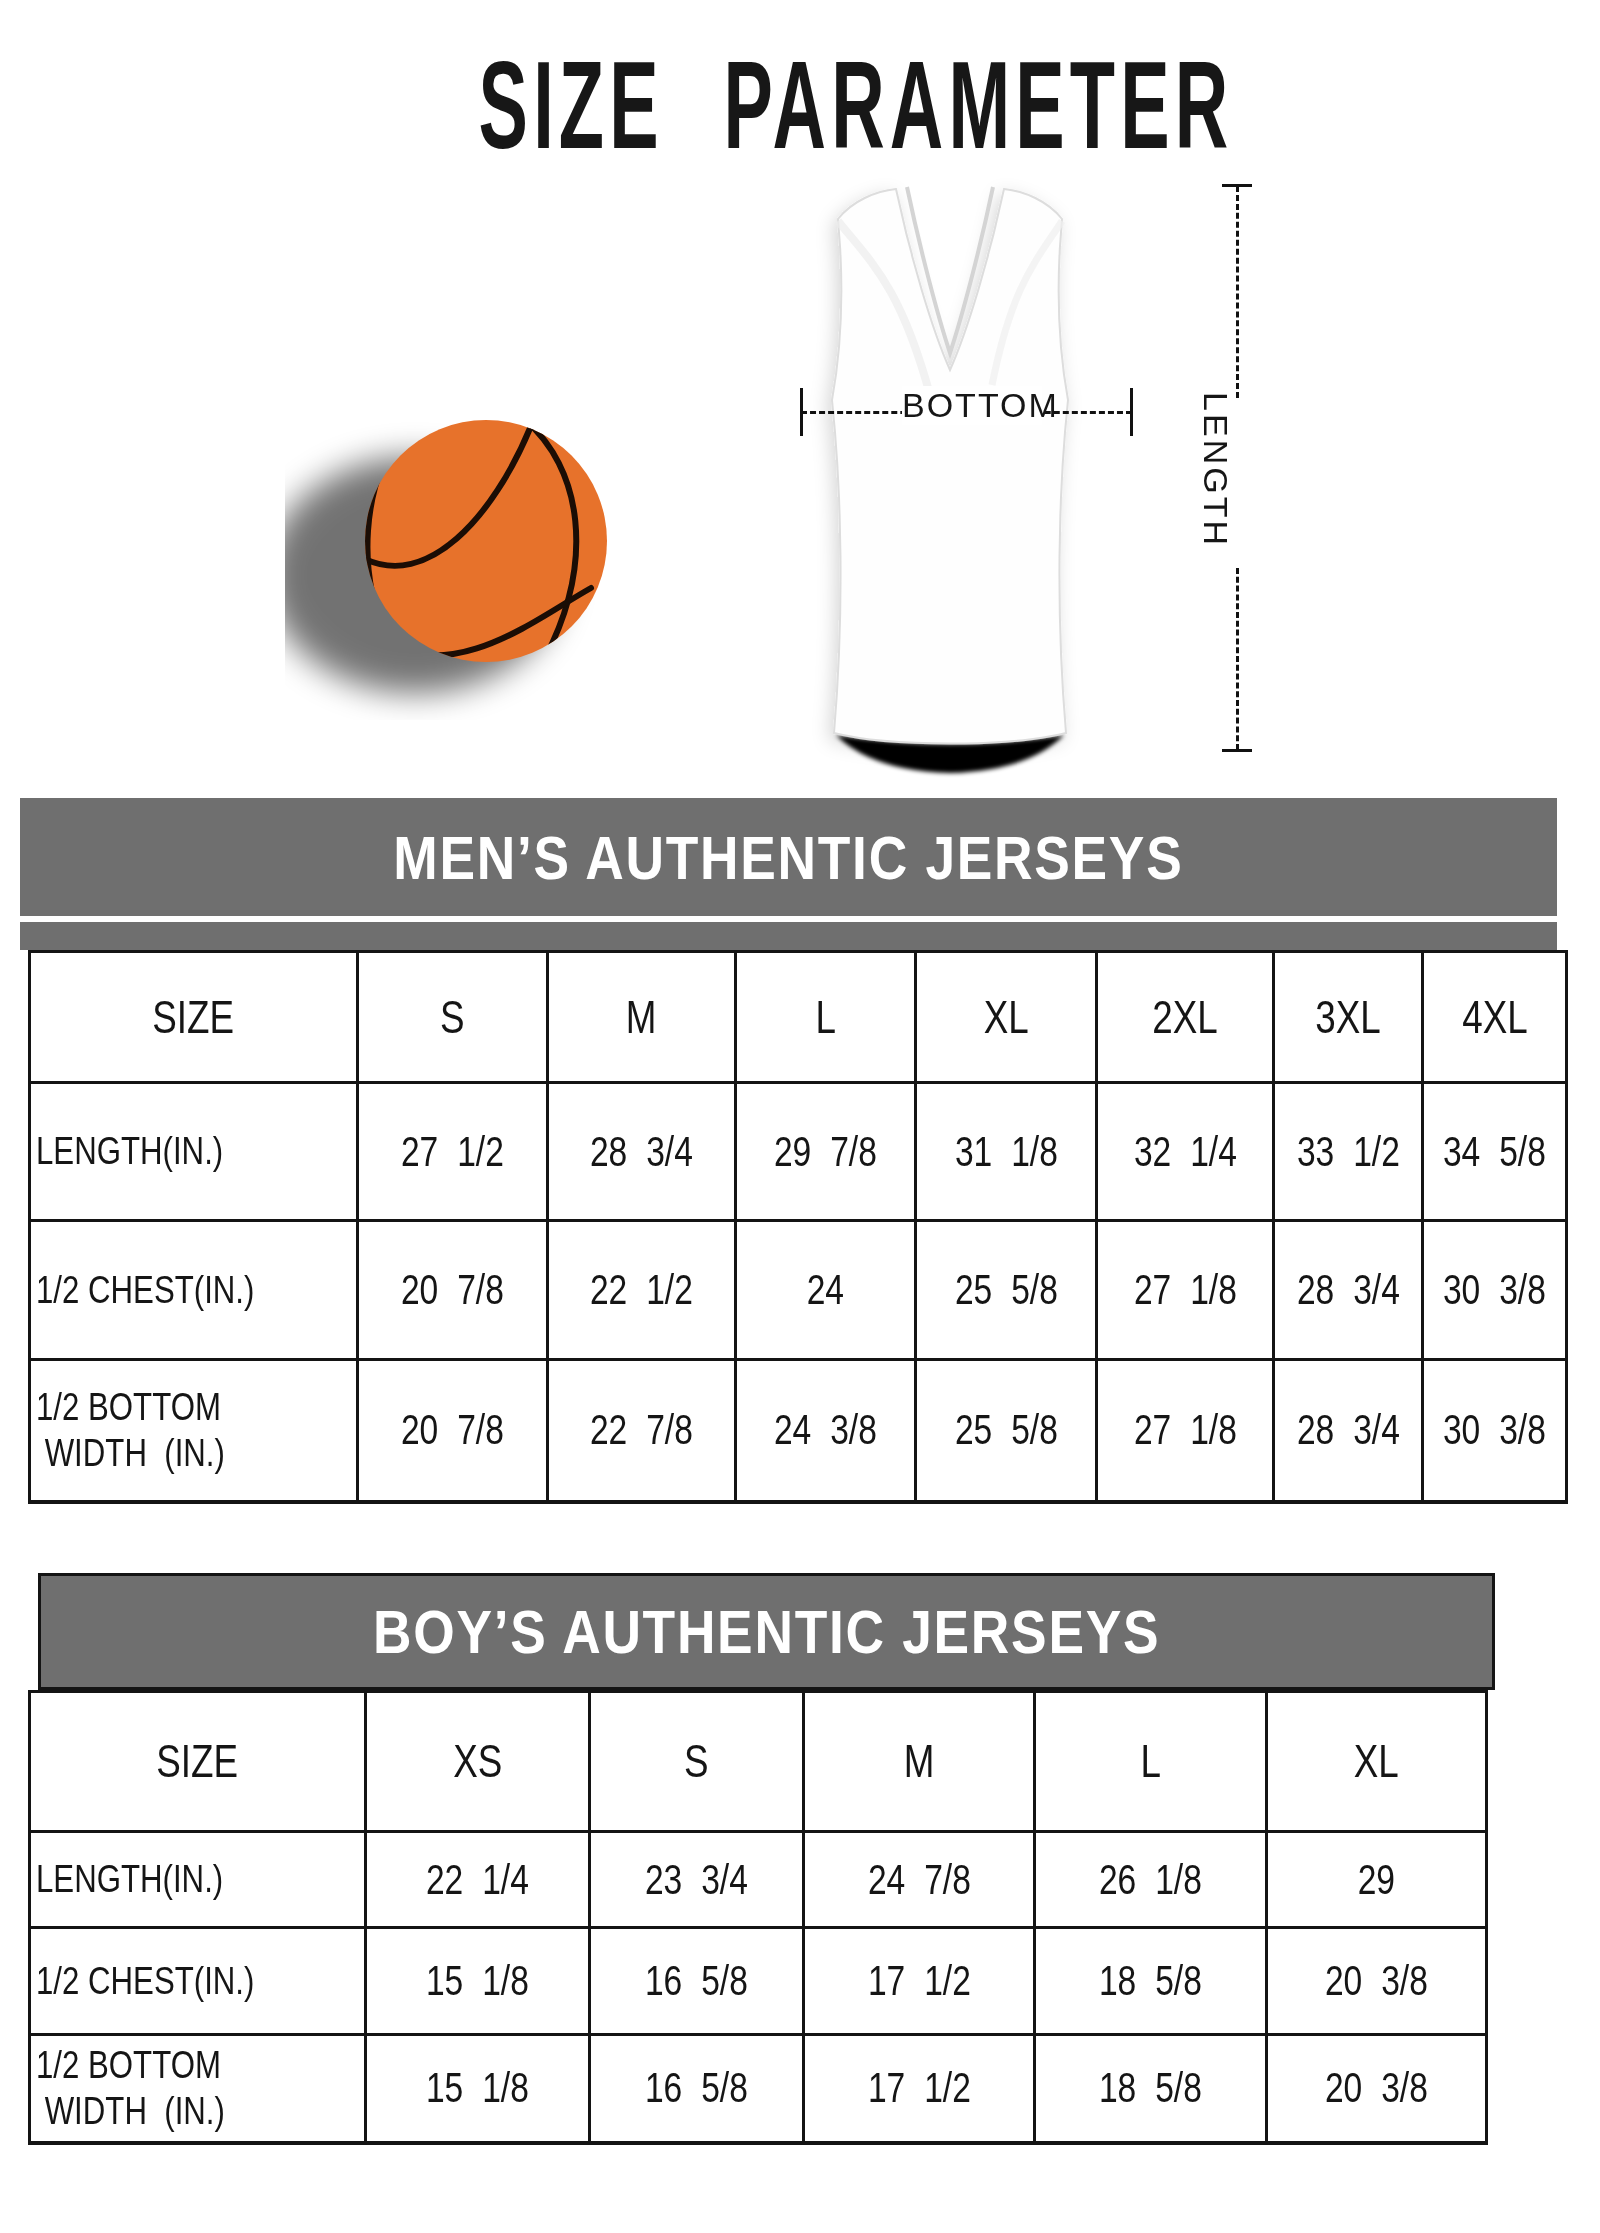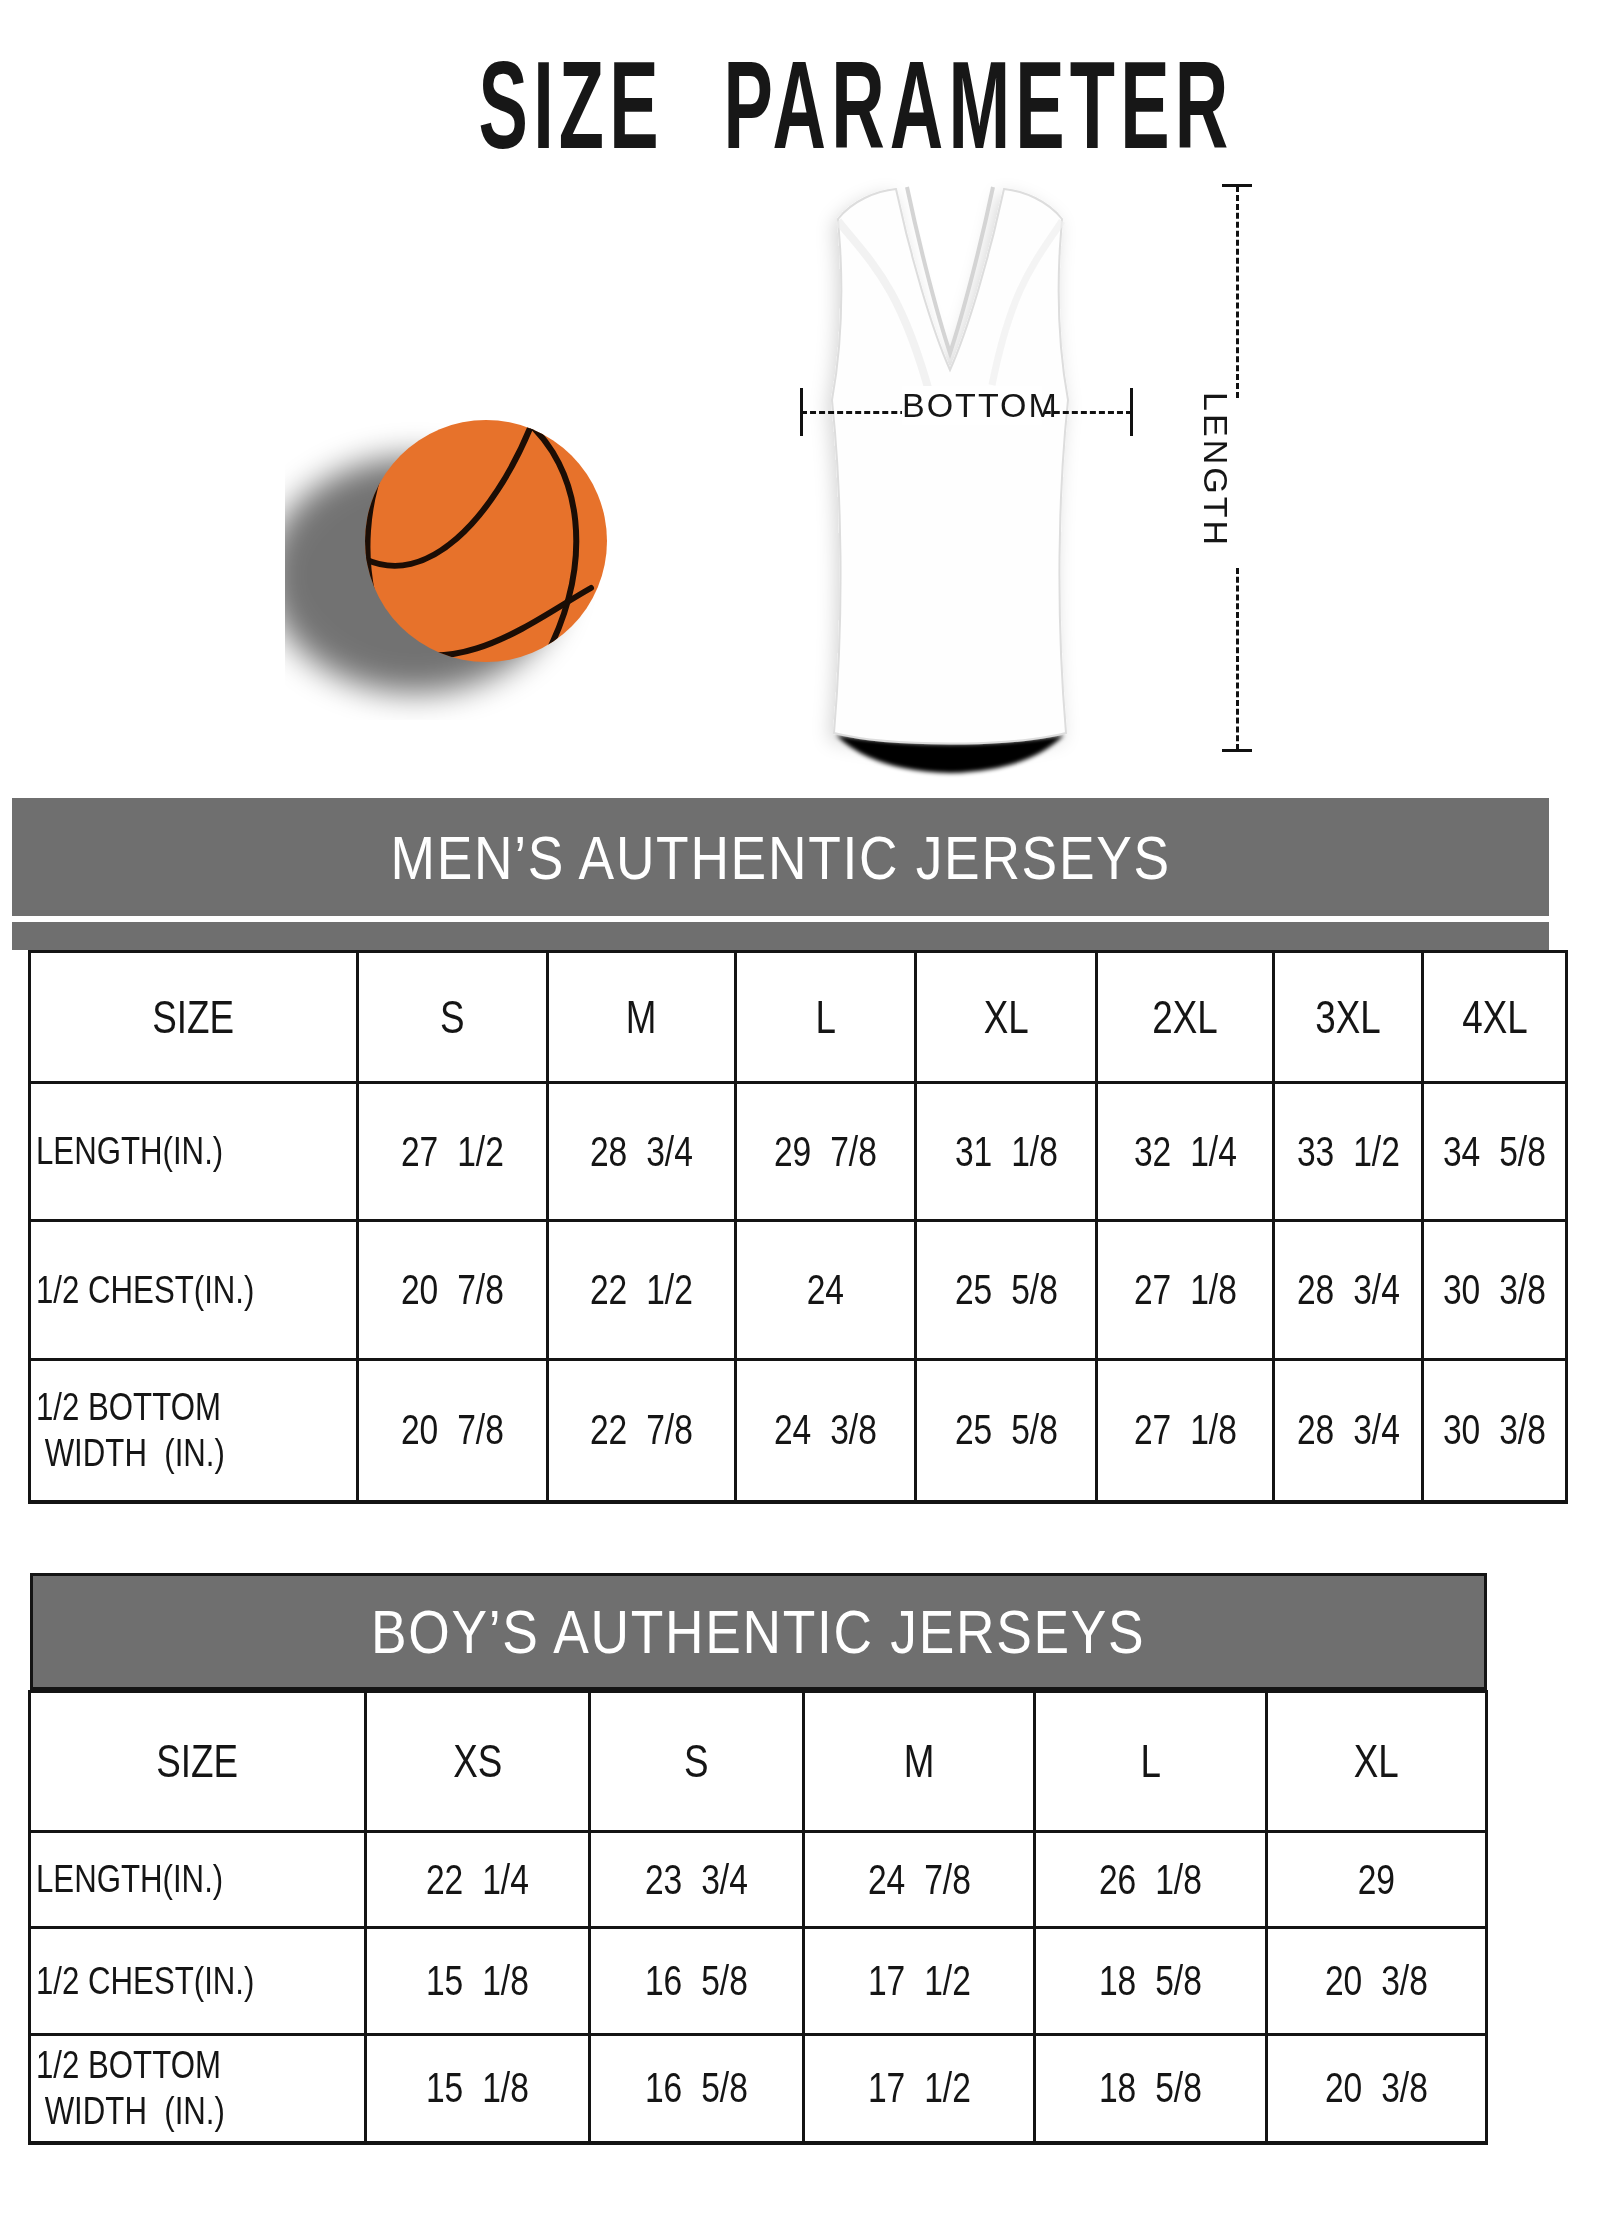--- a/index.html
+++ b/index.html
@@ -16,21 +16,21 @@
   .dash-v{position:absolute;border-left:3px dashed #111;}
   .tick-v{position:absolute;width:3px;height:48px;background:#111;}
   .tick-h{position:absolute;height:3px;width:30px;background:#111;}
   .chest-label{position:absolute;left:902px;top:386px;width:140px;text-align:center;
                background:#fff;font-size:34px;letter-spacing:2px;color:#161616;}
   .length-label{position:absolute;left:1146px;top:400px;width:140px;height:140px;
                 display:flex;align-items:center;justify-content:center;
                 transform:rotate(90deg);font-size:34px;letter-spacing:3px;color:#161616;}
 
   
-  .bar{position:absolute;left:12px;display:flex;align-items:center;justify-content:center;}
+  .bar{position:absolute;left:20px;display:flex;align-items:center;justify-content:center;font-weight:bold;}
   .bar-inner{color:#fff;font-size:62px;letter-spacing:2px;display:inline-block;
              transform:scaleX(.86);transform-origin:center;white-space:nowrap;}
   .sheet{position:absolute;left:28px;}
   table{border-collapse:collapse;table-layout:fixed;width:100%;}
   th,td{border:3px solid #141414;padding:0;font-weight:normal;overflow:hidden;}
   .men-table,.boys-table{border:3px solid #141414;border-bottom-width:4px;}
   .cell-c{text-align:center;vertical-align:middle;}
   .cell-l{text-align:left;vertical-align:middle;padding-left:5px;}
   .cond{display:inline-block;transform:scaleX(.8);transform-origin:center center;
         white-space:pre-wrap;line-height:1.18;}

